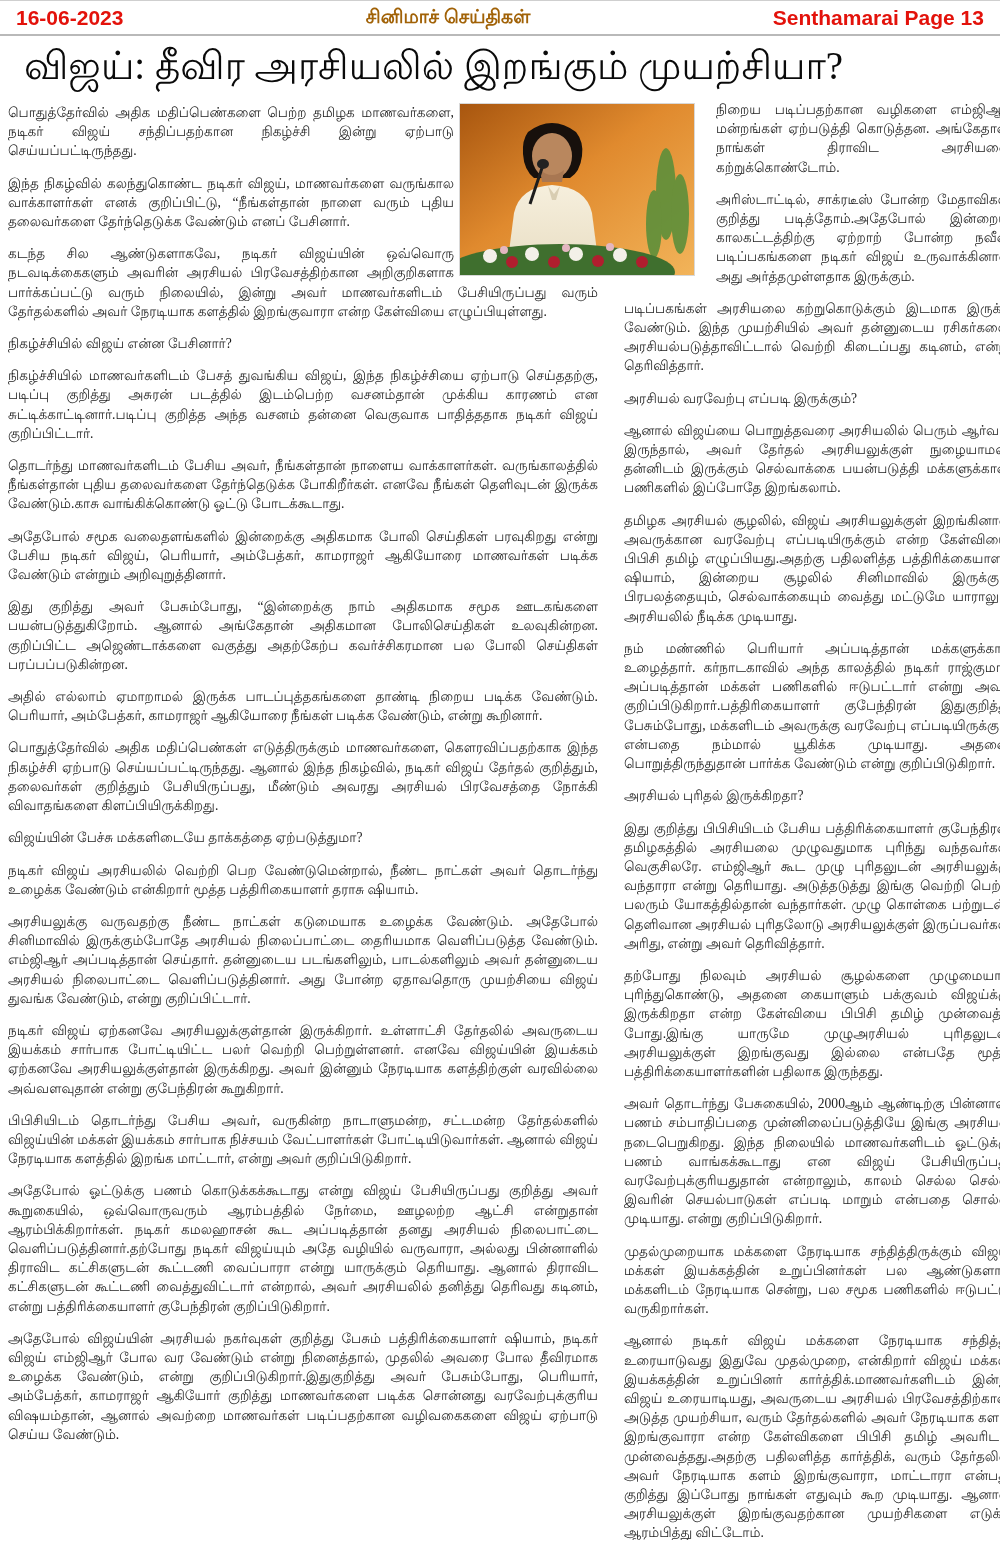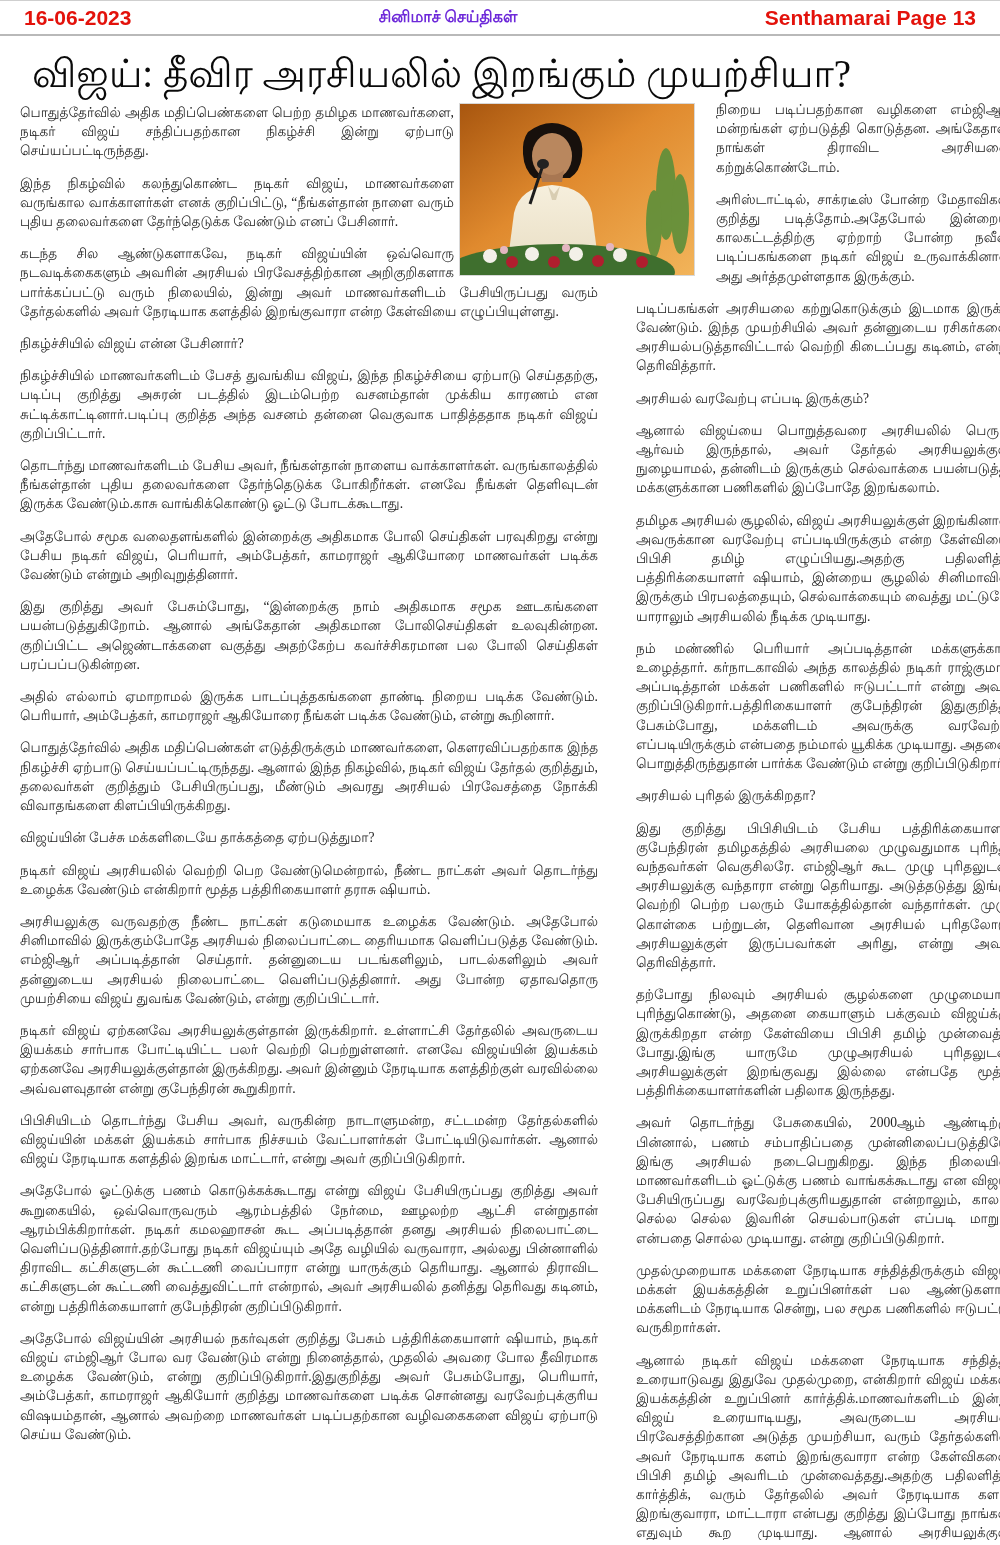--- a/index.html
+++ b/index.html
@@ -5,45 +5,45 @@
   html,body{margin:0;padding:0;}
   body{
     width:1000px;height:1545px;position:relative;background:#ffffff;
     font-family:"Liberation Serif","DejaVu Serif",serif;
     color:#1c1c1c;overflow:hidden;
   }
   .header{
     position:absolute;top:0;left:0;width:1000px;height:36px;
     border-top:1px solid #cfcfcf;border-bottom:2px solid #b9b9b9;
     display:flex;align-items:center;justify-content:space-between;
-    padding:0 24px;box-sizing:border-box;background:#ffffff;
+    padding:0 16px;box-sizing:border-box;background:#ffffff;
   }
   .hdr-red{
     color:#e3120b;font-weight:bold;font-size:21px;
     font-family:"Liberation Sans","DejaVu Sans",sans-serif;
   }
   .hdr-section{
-    color:#6d28d9;font-weight:bold;font-size:16px;
+    color:#a16207;font-weight:bold;font-size:19px;
   }
   .headline{
-    position:absolute;top:42px;left:24px;width:950px;margin:8px;
+    position:absolute;top:42px;left:24px;width:950px;margin:0;
     font-size:39px;font-weight:normal;color:#0a0a0a;line-height:1.25;
     white-space:nowrap;
   }
   .main-col{
     position:absolute;left:8px;top:103px;width:590px;height:1432px;
     overflow:hidden;text-align:justify;
     font-size:13.6px;line-height:19.2px;color:#1c1c1c;
   }
   .sidebar{
     position:absolute;left:624px;top:100px;width:386px;height:1440px;
     overflow:hidden;text-align:justify;
     font-size:13.6px;line-height:19.2px;color:#1c1c1c;
   }
-  .main-col p,.sidebar p{margin:0 0 13px 12px;}
+  .main-col p,.sidebar p{margin:0 0 13px 0;}
   .subhead{margin-top:4px !important;}
   .spacer-main{float:right;width:144px;height:176px;}
   .spacer-side{float:left;width:92px;height:180px;}
   .photo{
     position:absolute;left:460px;top:104px;width:234px;height:171px;
     overflow:hidden;box-shadow:0 0 0 1px #d8d8d8;
   }
   .photo svg{display:block;}
 </style>
 </head>

